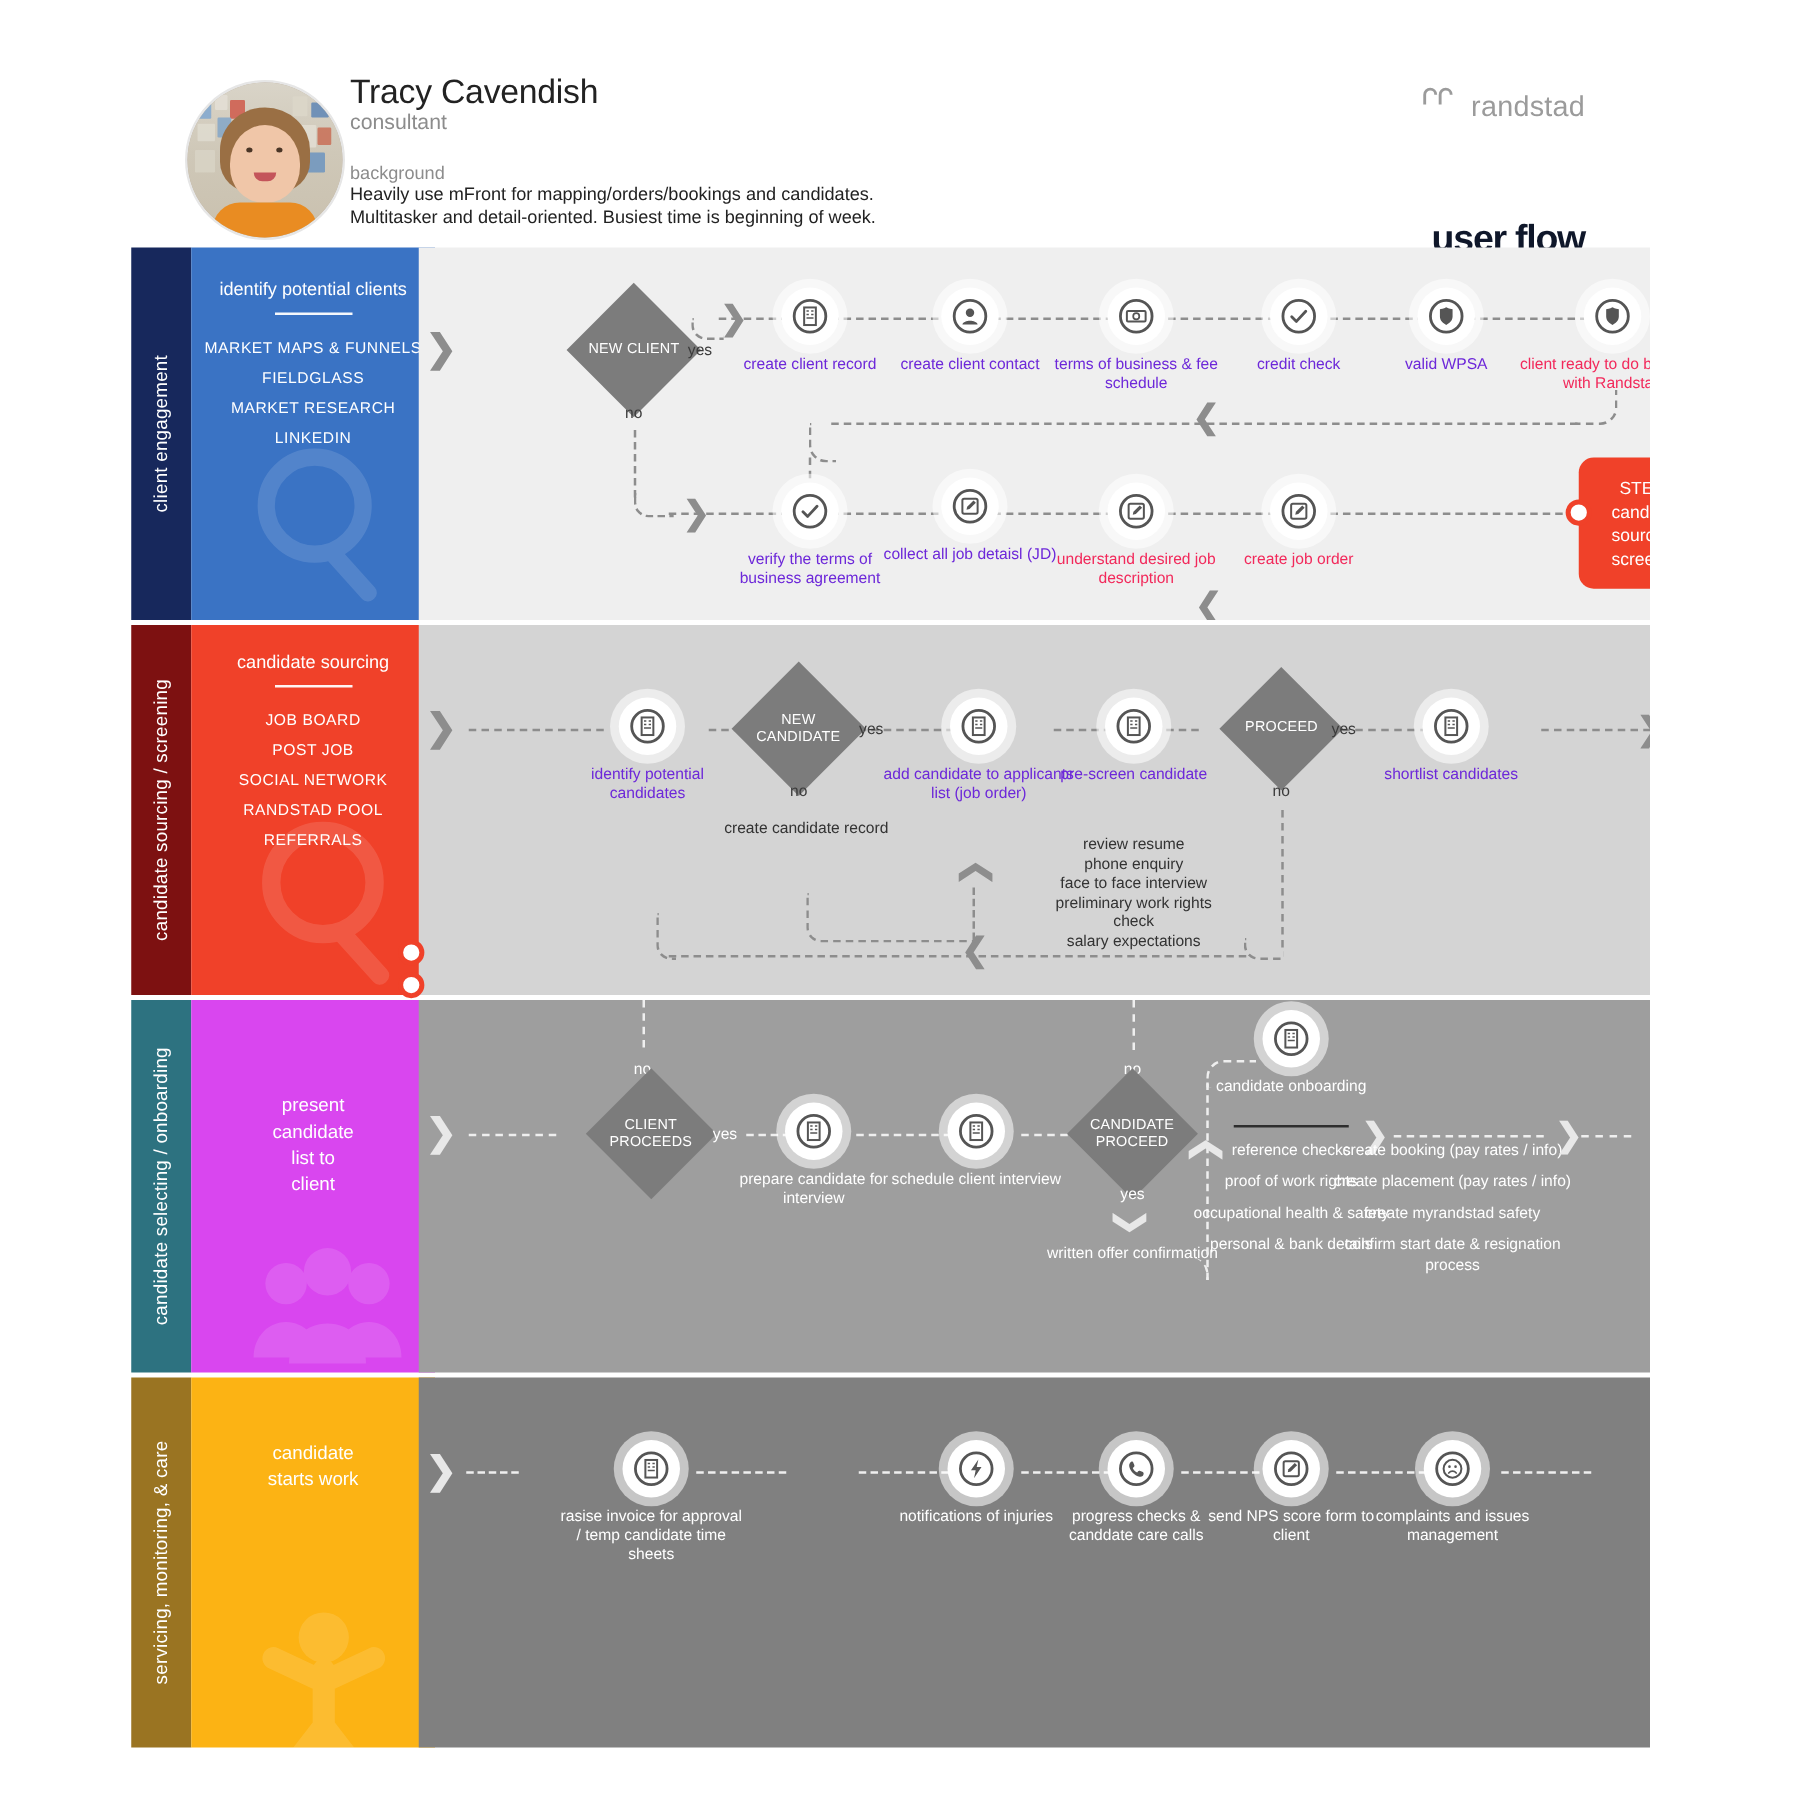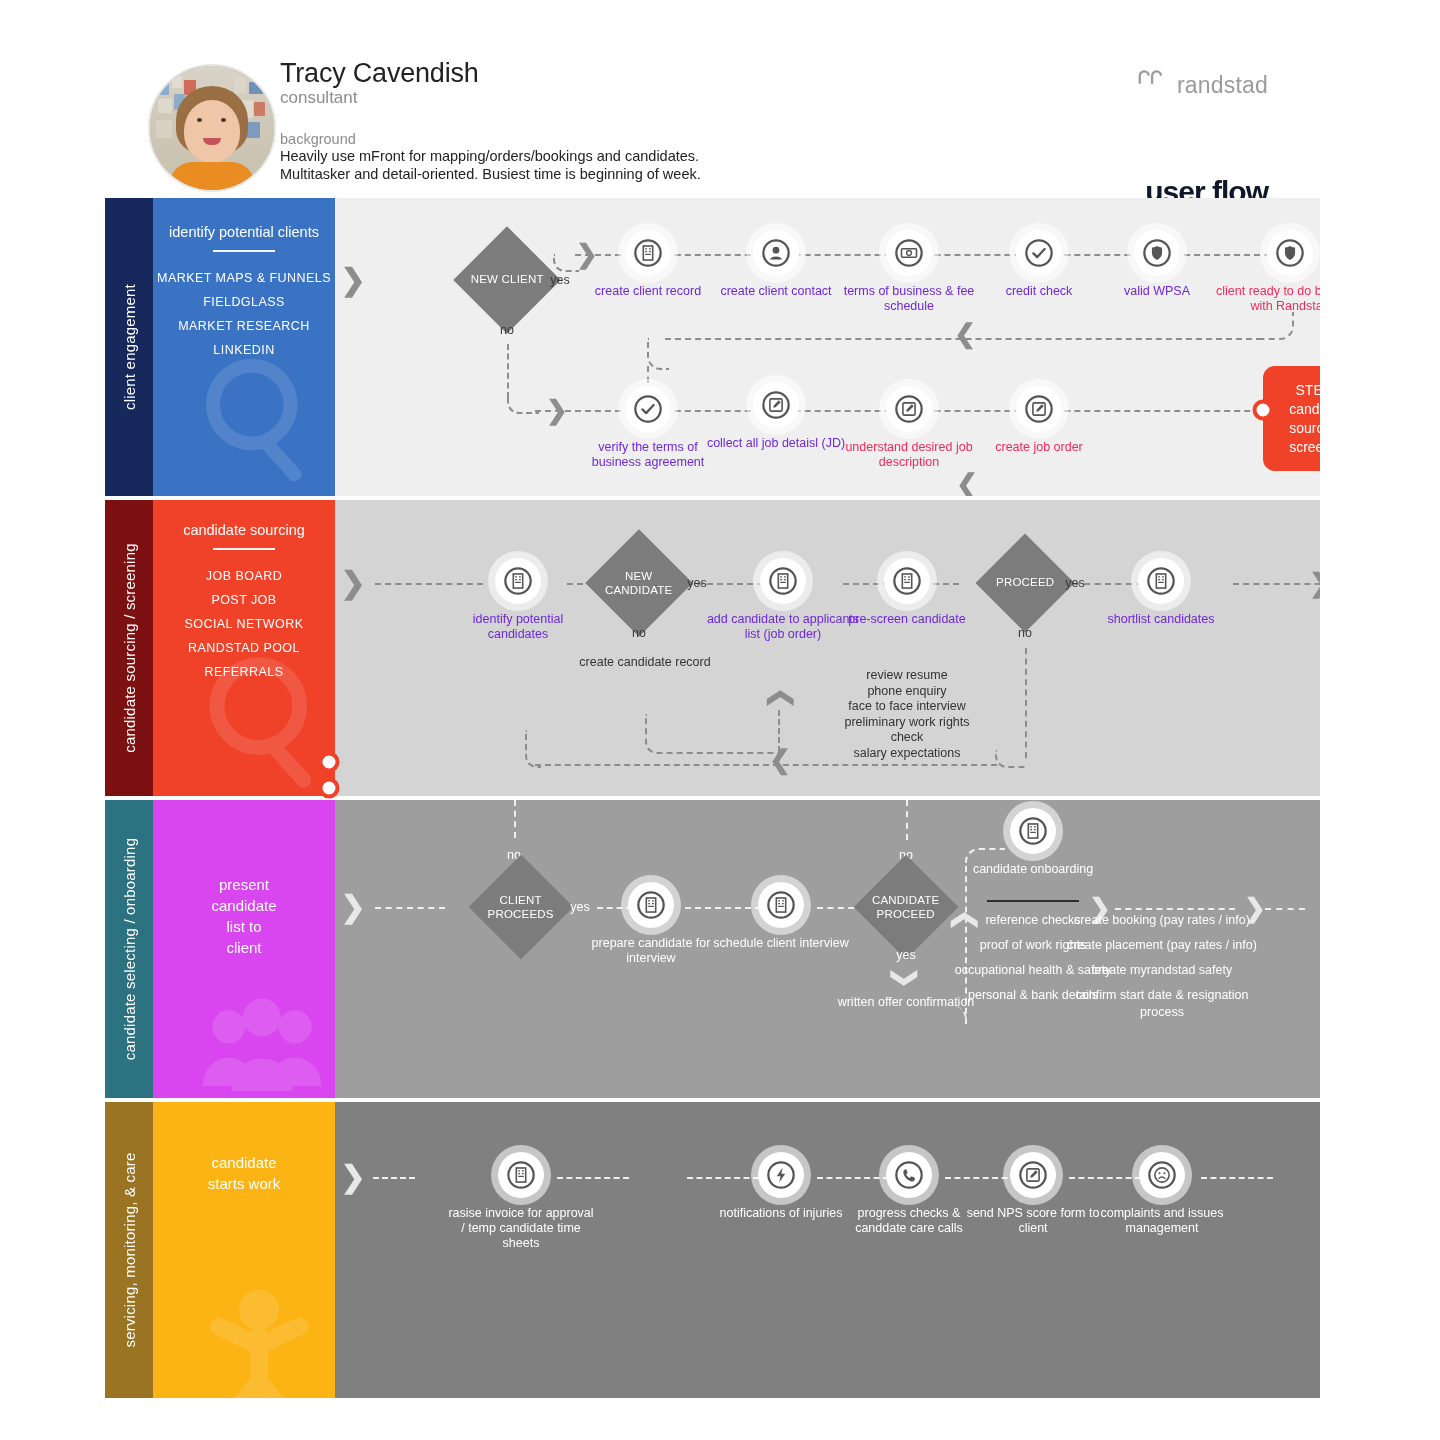--- a/index.html
+++ b/index.html
@@ -30,21 +30,21 @@
   .brand{position:absolute;right:172px;top:56px;display:flex;align-items:center;gap:9px;}
   .brand-mark{width:30px;height:17px;}
   .brand-txt{font-size:23px;color:#9b9b9b;letter-spacing:.2px;margin-top:16px;}
   .userflow{position:absolute;right:172px;top:135px;font-size:30px;font-weight:bold;color:#0f172a;letter-spacing:-1px;margin-top:40px;}
 
   
   .band{position:absolute;left:105px;width:1215px;}
   .spine{position:absolute;left:0;top:0;width:48px;height:100%;}
   .spine span{position:absolute;left:50%;top:50%;transform:translate(-50%,-50%) rotate(-90deg);
     white-space:nowrap;color:#fff;font-size:15px;letter-spacing:.2px;}
-  .panel{position:absolute;left:48px;top:0;width:182px;height:100%;overflow:hidden;}
+  .panel{position:absolute;left:48px;top:0;width:182px;height:100%;overflow:hidden;padding-left:13px;}
   .panel-title{position:absolute;left:0;right:0;text-align:center;color:#fff;font-size:14.5px;}
   .panel-rule{position:absolute;left:50%;transform:translateX(-50%);width:62px;height:2px;background:#fff;opacity:.95;}
   .panel-list{position:absolute;left:0;right:0;text-align:center;color:#fff;font-size:12.5px;line-height:24px;letter-spacing:.45px;}
   .panel-plain{position:absolute;left:0;right:0;text-align:center;color:#fff;font-size:15px;line-height:21px;}
   .canvas{position:absolute;left:230px;top:0;right:0;height:100%;overflow:hidden;}
   .wm{position:absolute;opacity:.12;}
 
   
   #band1{top:198px;height:298px;}
   #band1 .spine{background:#17285c;} #band1 .panel{background:#3a73c4;} #band1 .canvas{background:#efefef;}

